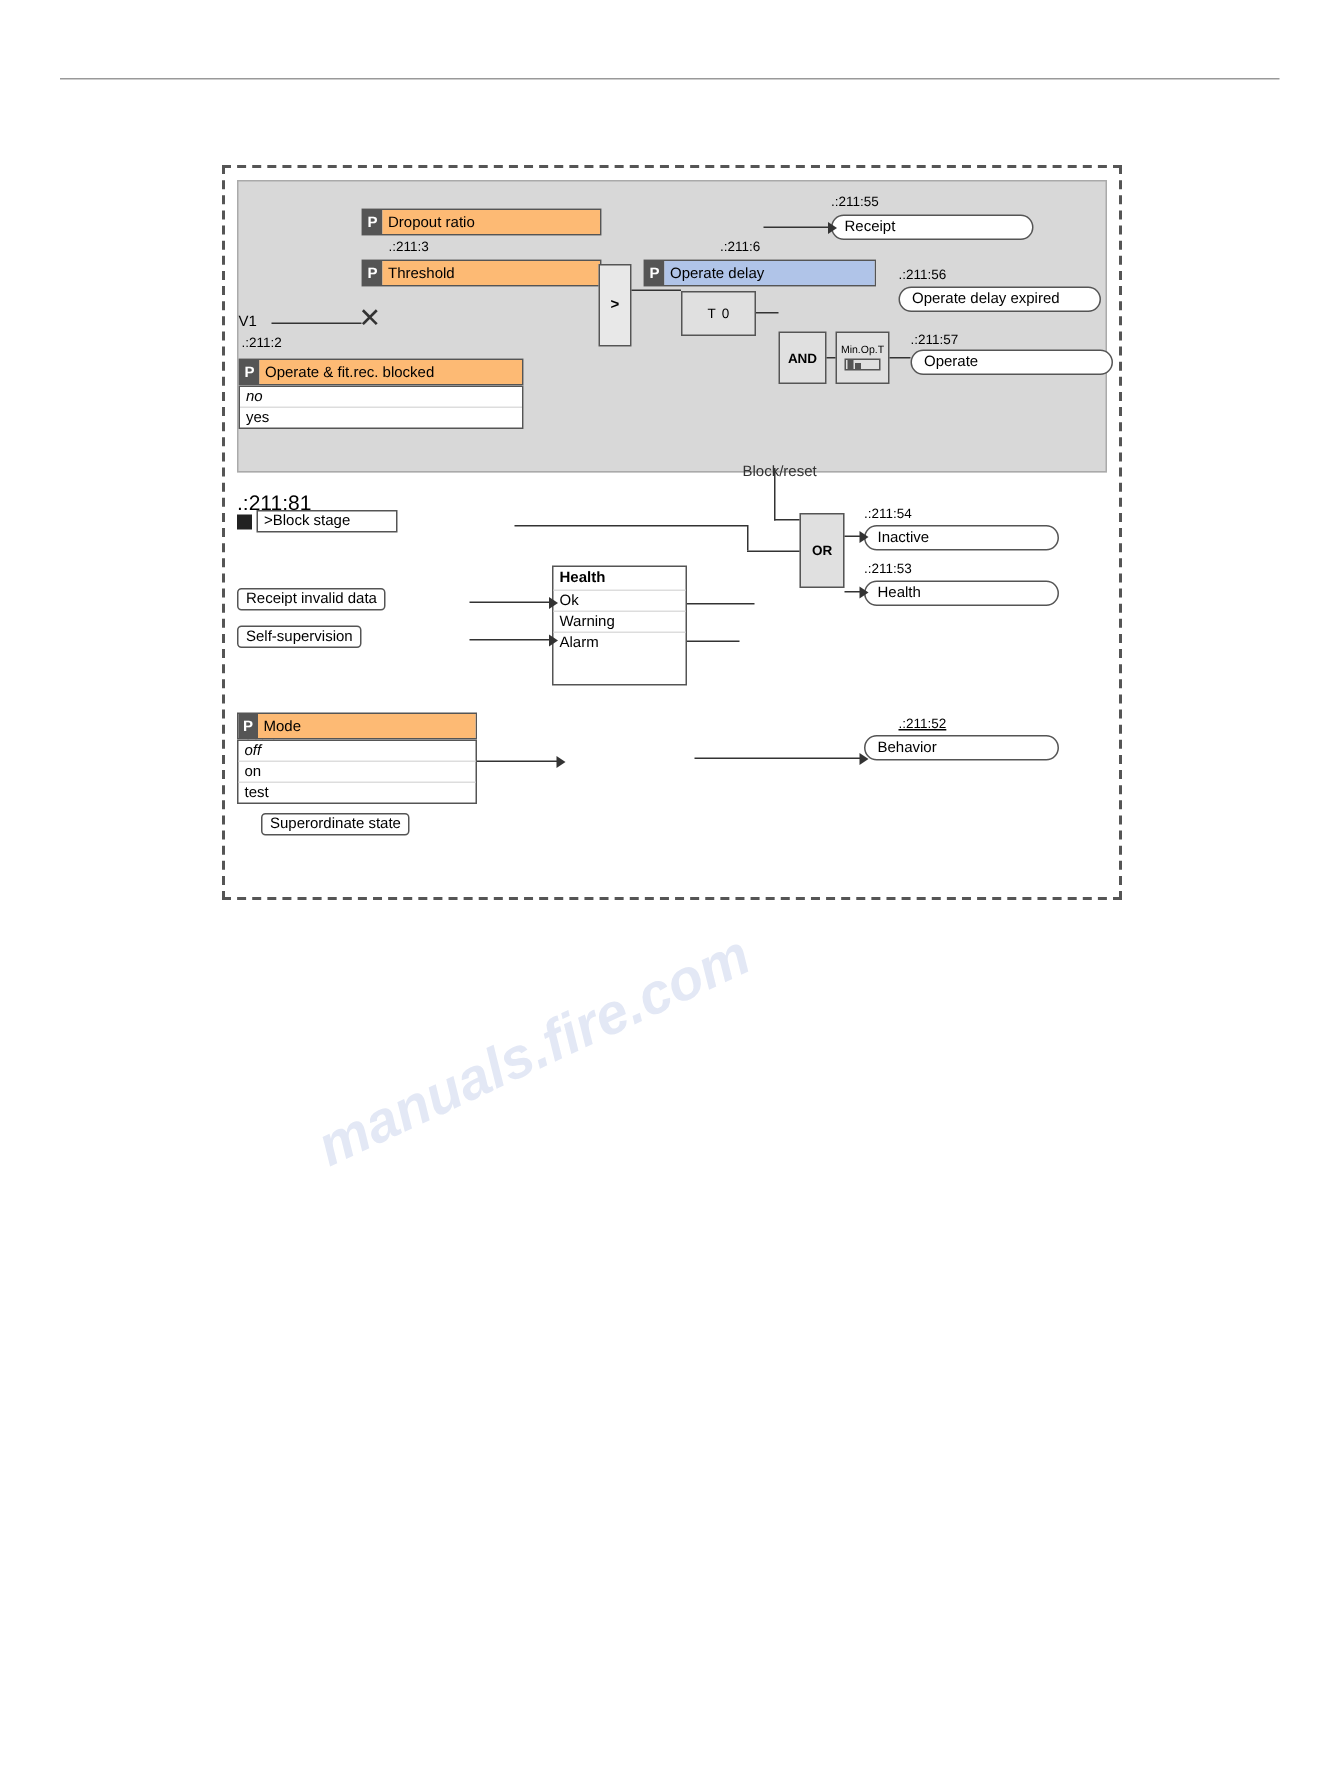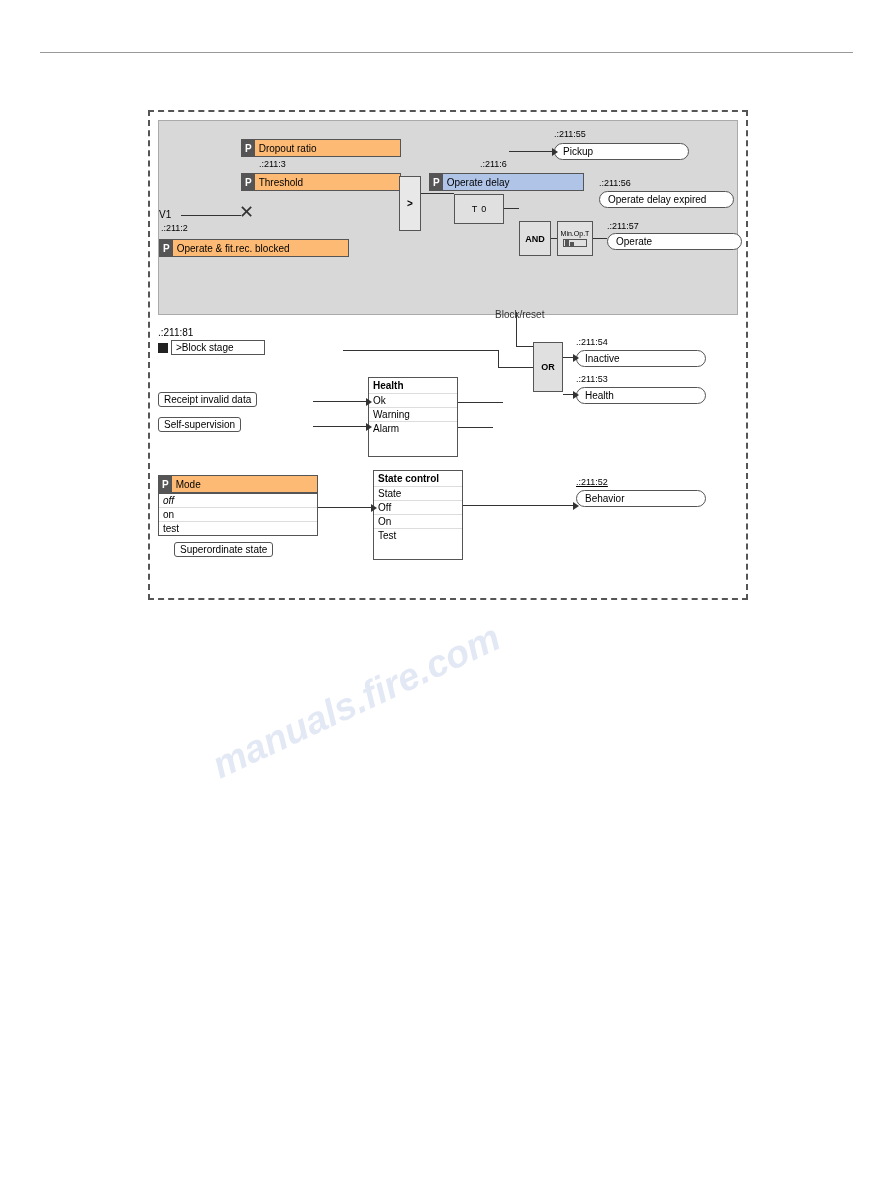--- a/index.html
+++ b/index.html
@@ -268,20 +268,24 @@
 
     <div style="position:absolute; top:80px; left:80px; font-size:18px; color:#333;">✕</div>
 
     <div style="position:absolute; top:102px; left:2px; font-size:9px;">.:211:2</div>
 
     <div class="p-box" style="top:118px; left:0px; width:190px; height:18px;">
       <div class="p-label">P</div>
       <div class="p-text" style="flex:1;">Operate &amp; fit.rec. blocked</div>
     </div>
 
+    <div class="list-box" style="top:136px; left:0px; width:190px;">
+      <div class="list-item list-item-italic">no</div>
+      <div class="list-item">yes</div>
+    </div>
 
     <div class="comparator" style="top:55px; left:240px; width:22px; height:55px;">
       <span style="font-size:10px; font-weight:bold;">&gt;</span>
     </div>
 
     <div style="position:absolute; top:38px; left:285px; font-size:9px;margin-left:36px;">.:211:6</div>
 
     <div class="p-box" style="top:52px; left:270px; width:155px; height:18px;">
       <div class="p-label">P</div>
       <div class="p-text" style="flex:1; background:#b0c4e8;">Operate delay</div>
@@ -303,39 +307,39 @@
       </div>
     </div>
 
     <div class="hline" style="top:72px; left:262px; width:33px;"></div>
 
     <div class="hline" style="top:87px; left:345px; width:15px;"></div>
 
     <div class="hline" style="top:117px; left:392px; width:6px;"></div>
 
     <div style="position:absolute; top:8px; left:395px; font-size:9px;">.:211:55</div>
-    <div class="output-pill" style="top:22px; left:395px; width:135px;">Pickup</div>
+    <div class="output-pill" style="top:22px; left:395px; width:135px;">Receipt</div>
 
     <div style="position:absolute; top:57px; left:440px; font-size:9px;">.:211:56</div>
     <div class="output-pill" style="top:70px; left:440px; width:135px;">Operate delay expired</div>
 
     <div style="position:absolute; top:100px; left:448px; font-size:9px;">.:211:57</div>
     <div class="output-pill" style="top:112px; left:448px; width:135px;">Operate</div>
 
     <div class="hline" style="top:117px; left:434px; width:14px;"></div>
 
     <div class="hline" style="top:30px; left:350px; width:45px;"></div>
     <div class="arrow-right" style="top:27px; left:393px;"></div>
   </div>
 
   <div class="block-label" style="top:197px; left:345px;">Block/reset</div>
 
   <div class="lower-region">
 
-    <div style="position:absolute; top:5px; left:0px; font-size:10px;">.:211:81</div>
+    <div style="position:absolute; top:5px; left:0px; font-size:14px;">.:211:81</div>
     <div class="block-stage" style="top:18px; left:0px;">
       <div class="filled-sq"></div>
       <div style="border:1px solid #555; padding:1px 30px 1px 4px; font-size:10px;">&gt;Block stage</div>
     </div>
 
     <div class="signal-input" style="top:70px; left:0px;">Receipt invalid data</div>
 
     <div class="signal-input" style="top:95px; left:0px;">Self-supervision</div>
 
     <div class="health-box" style="top:55px; left:210px; width:90px; height:80px;">
@@ -351,37 +355,30 @@
       <div class="p-text" style="flex:1;">Mode</div>
     </div>
     <div class="list-box" style="top:171px; left:0px; width:160px;">
       <div class="list-item list-item-italic">off</div>
       <div class="list-item">on</div>
       <div class="list-item">test</div>
     </div>
 
     <div class="signal-input" style="top:220px; left:0px;margin-left:16px;">Superordinate state</div>
 
-    <div class="state-control-box" style="top:148px; left:215px; width:90px; height:90px;">
-      <div style="padding:2px 4px; font-size:10px; font-weight:bold; border-bottom:1px solid #ddd;">State control</div>
-      <div style="padding:1px 4px; font-size:10px; border-bottom:1px solid #ddd;">State</div>
-      <div style="padding:1px 4px; font-size:10px; border-bottom:1px solid #ddd;">Off</div>
-      <div style="padding:1px 4px; font-size:10px; border-bottom:1px solid #ddd;">On</div>
-      <div style="padding:1px 4px; font-size:10px;">Test</div>
-    </div>
 
     <div class="or-gate" style="top:20px; left:375px; width:30px; height:50px;">OR</div>
 
     <div style="position:absolute; top:15px; left:418px; font-size:9px;">.:211:54</div>
     <div class="output-pill" style="top:28px; left:418px; width:130px;">Inactive</div>
 
     <div style="position:absolute; top:52px; left:418px; font-size:9px;">.:211:53</div>
     <div class="output-pill" style="top:65px; left:418px; width:130px;">Health</div>
 
-    <div style="position:absolute; top:155px; left:418px; font-size:9px;text-decoration:underline;">.:211:52</div>
+    <div style="position:absolute; top:155px; left:441px; font-size:9px;text-decoration:underline;">.:211:52</div>
     <div class="output-pill" style="top:168px; left:418px; width:130px;">Behavior</div>
 
     <div class="hline" style="top:79px; left:155px; width:55px;"></div>
     <div class="arrow-right" style="top:76px; left:208px;"></div>
 
     <div class="hline" style="top:104px; left:155px; width:55px;"></div>
     <div class="arrow-right" style="top:101px; left:208px;"></div>
 
     <div class="hline" style="top:80px; left:300px; width:45px;"></div>
     <div class="hline" style="top:105px; left:300px; width:35px;"></div>

